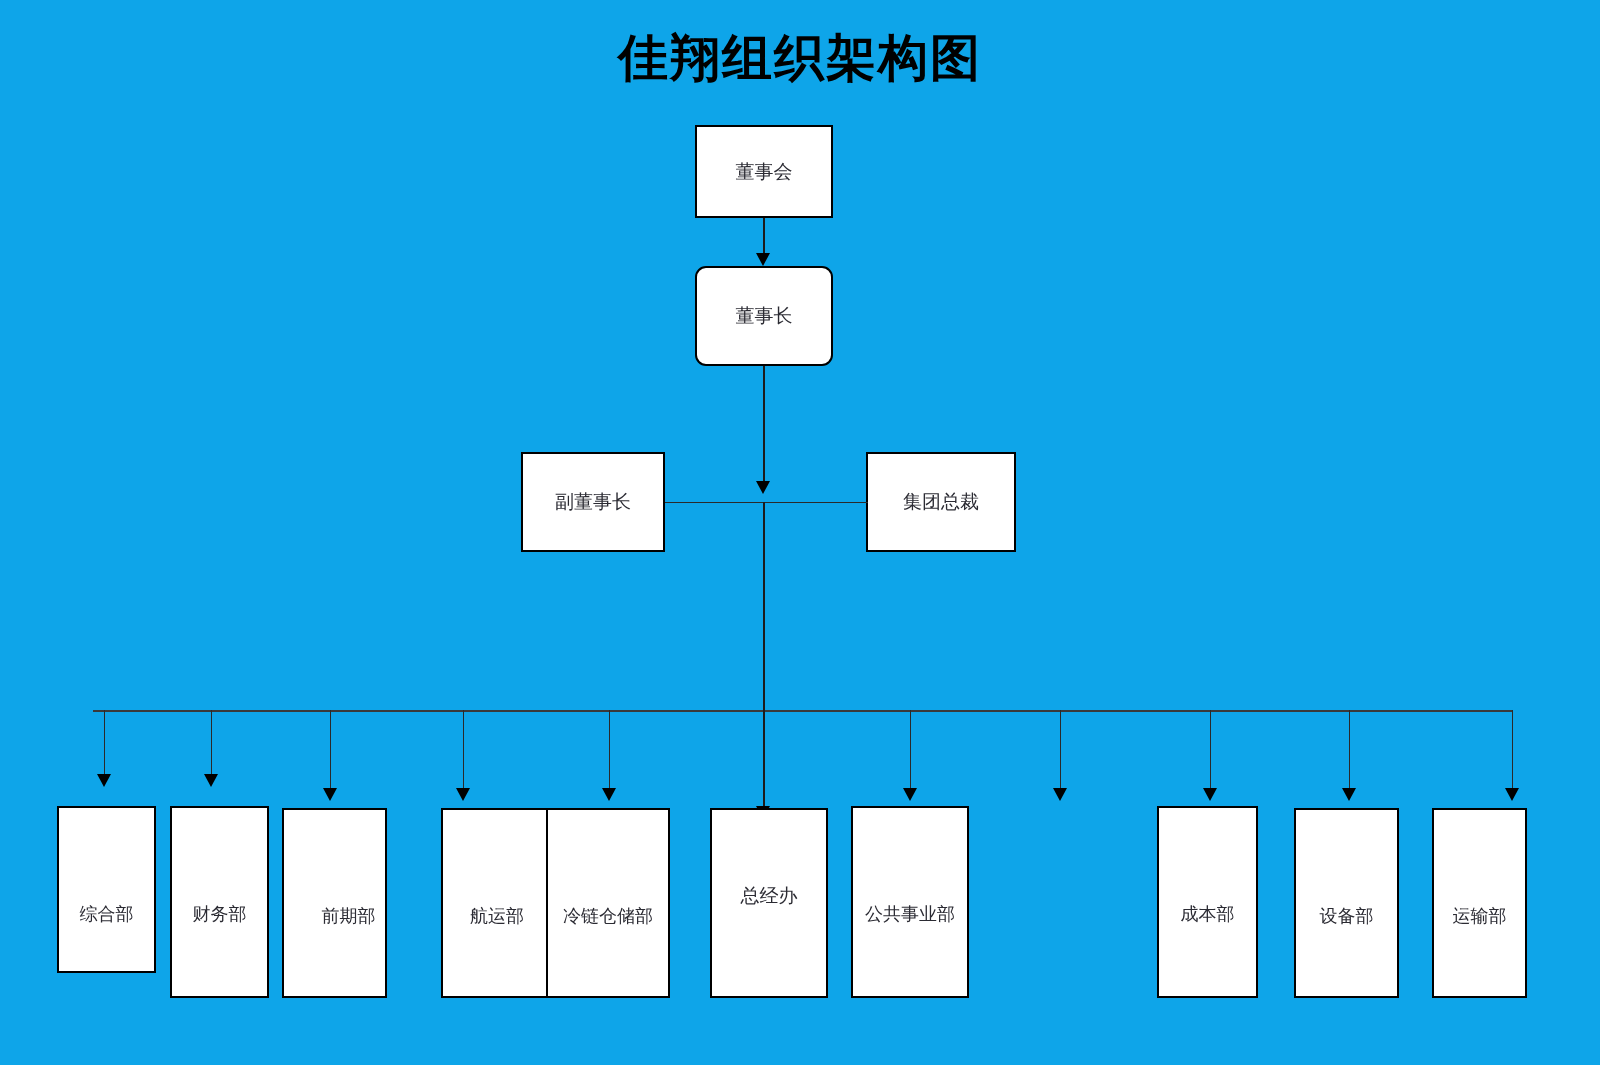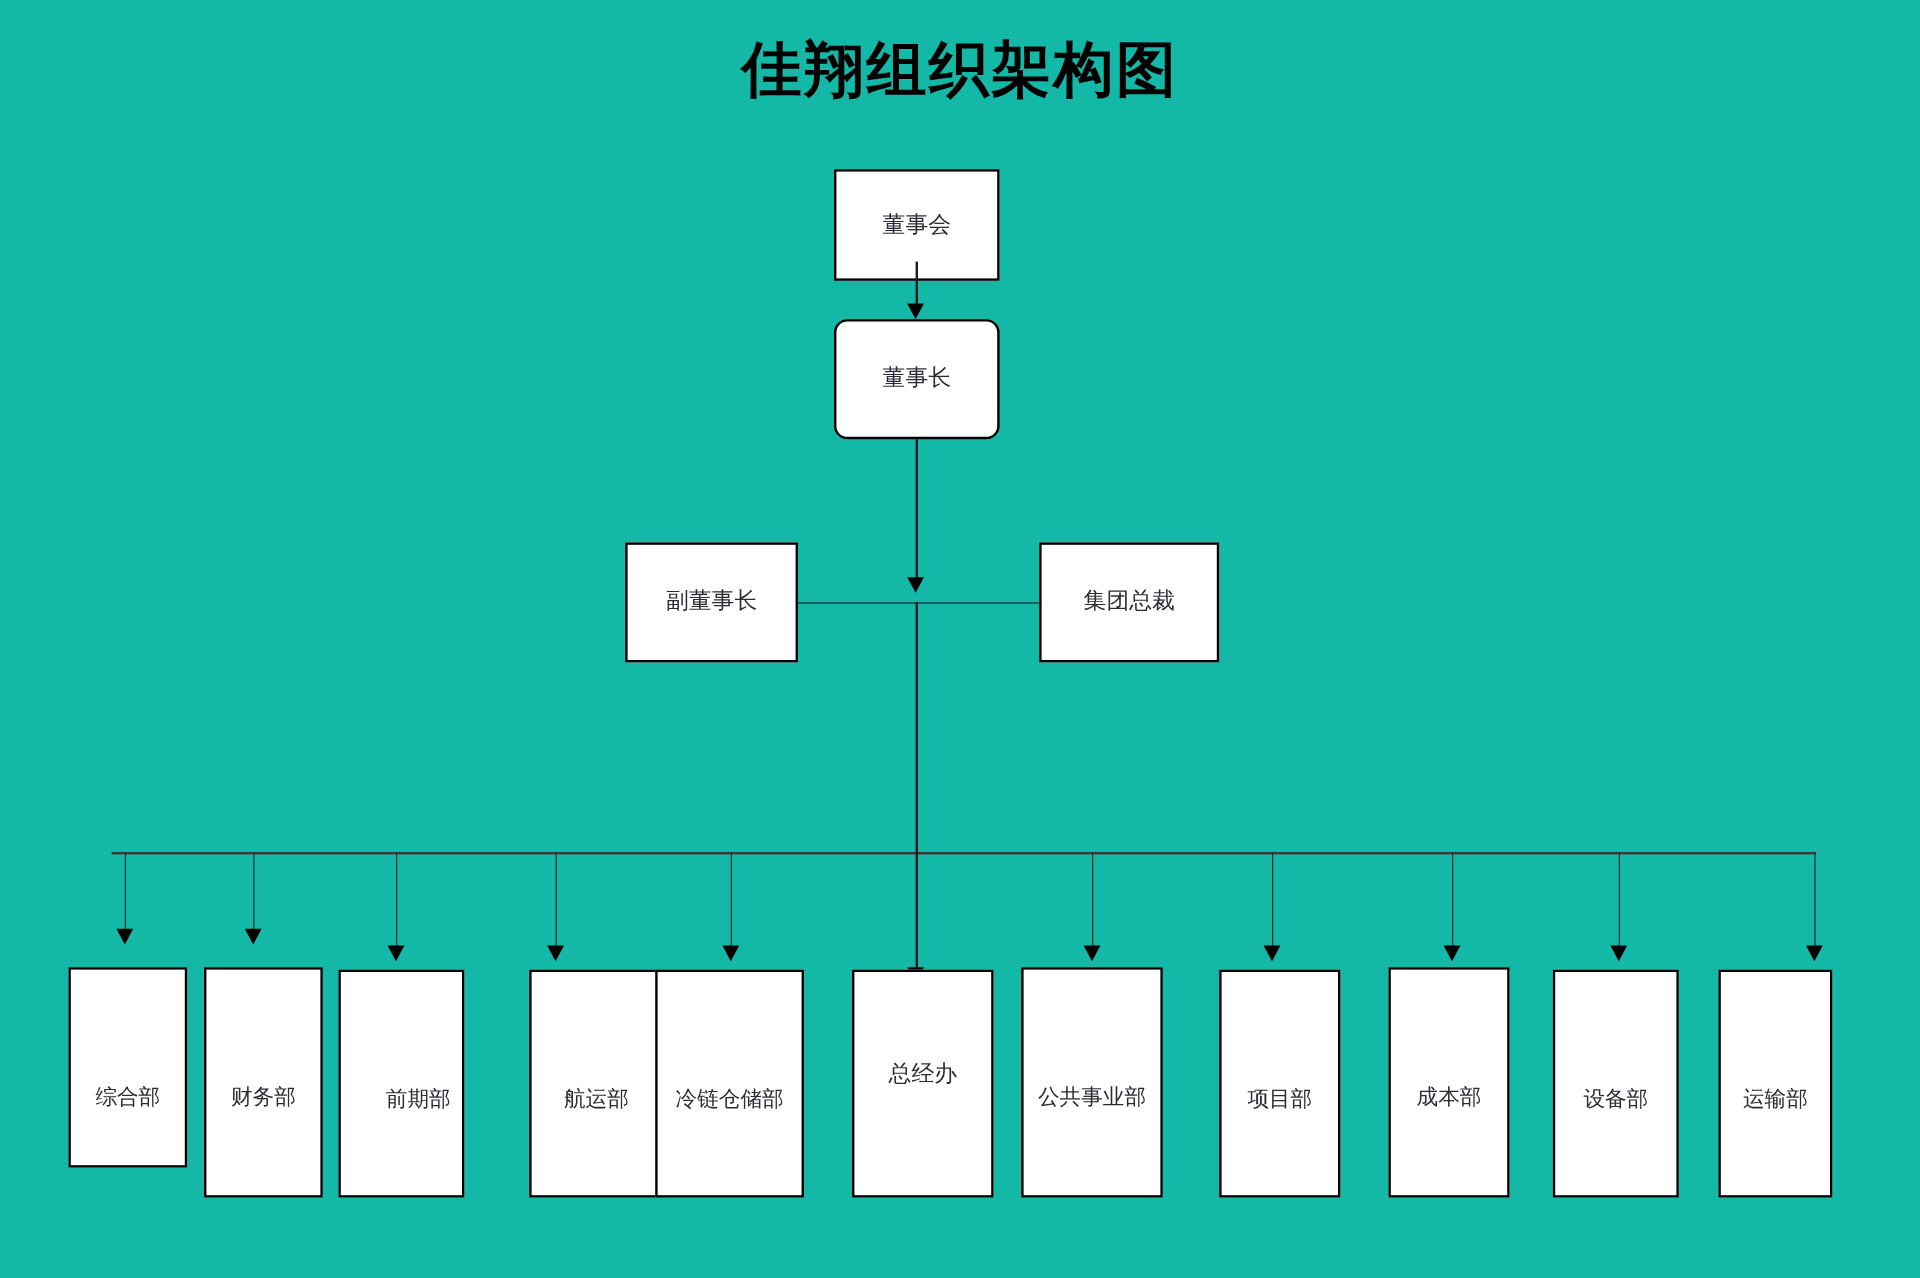--- a/index.html
+++ b/index.html
@@ -8,21 +8,21 @@
     background: #ffffff;
   }
   body {
     font-family: "Liberation Serif", "DejaVu Serif", serif;
     color: #1a1a1a;
   }
   #canvas {
     position: relative;
     width: 1600px;
     height: 1065px;
-    background: #14b8a6;
+    background: #0ea5e9;
     overflow: hidden;
   }
   
   .chart-title {
     position: absolute;
     left: 0;
     top: 26px;
     width: 1600px;
     text-align: center;
     font-size: 50px;
@@ -93,21 +93,21 @@
     border-top: 13px solid #000000;
   }
 </style>
 </head>
 <body>
 
 <div id="canvas">
 
   <div class="chart-title">佳翔组织架构图</div>
 
-  <div class="node exec" style="left:695px; top:125px; width:138px; height:93px;margin-top:16px;">
+  <div class="node exec" style="left:695px; top:125px; width:138px; height:93px;">
     <span class="node-label">董事会</span>
   </div>
 
   <div class="vline" style="left:763px; top:218px; height:38px;"></div>
   <div class="arrowhead" style="left:756px; top:253px;"></div>
 
   <div class="node exec" style="left:695px; top:266px; width:138px; height:100px;border-radius:11px;">
     <span class="node-label">董事长</span>
   </div>
 
@@ -184,23 +184,20 @@
   </div>
 
   <div class="node dept tall" style="left:710px; top:808px; width:118px; height:190px;">
     <span class="node-label">总经办</span>
   </div>
 
   <div class="node dept" style="left:851px; top:806px; width:118px; height:192px;">
     <span class="node-label">公共事业部</span>
   </div>
 
-  <div class="node dept" style="left:1016px; top:808px; width:101px; height:190px;">
-    <span class="node-label">项目部</span>
-  </div>
 
   <div class="node dept" style="left:1157px; top:806px; width:101px; height:192px;">
     <span class="node-label">成本部</span>
   </div>
 
   <div class="node dept" style="left:1294px; top:808px; width:105px; height:190px;">
     <span class="node-label">设备部</span>
   </div>
 
   <div class="node dept" style="left:1432px; top:808px; width:95px; height:190px;">

